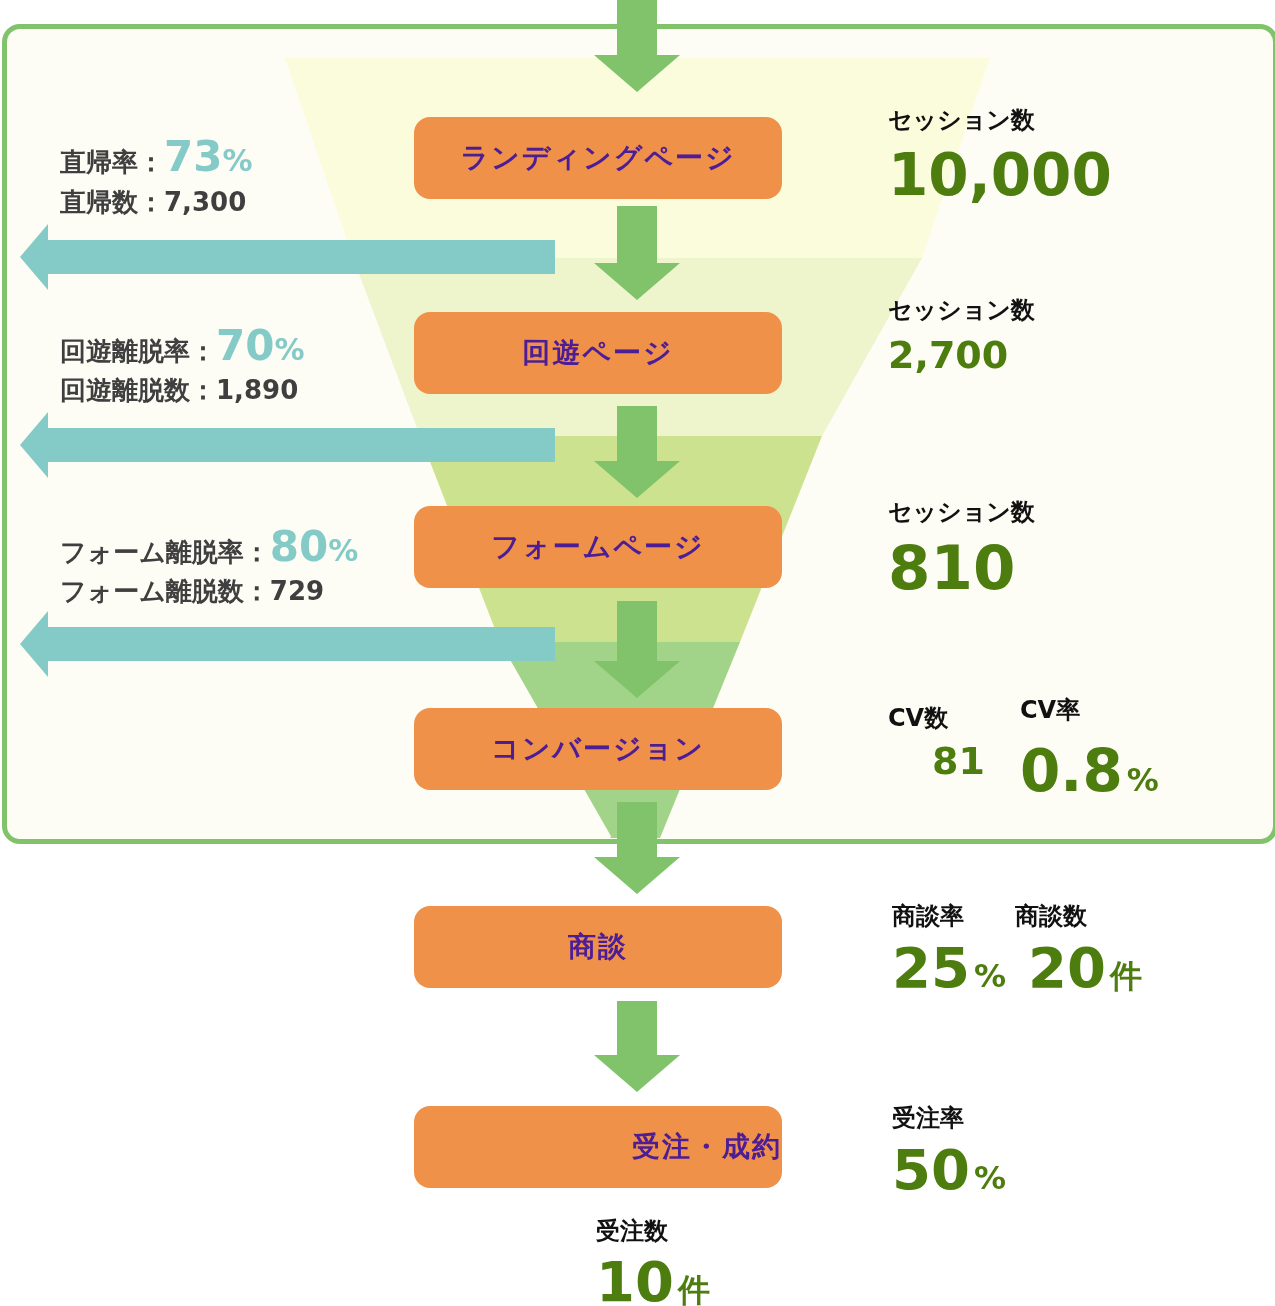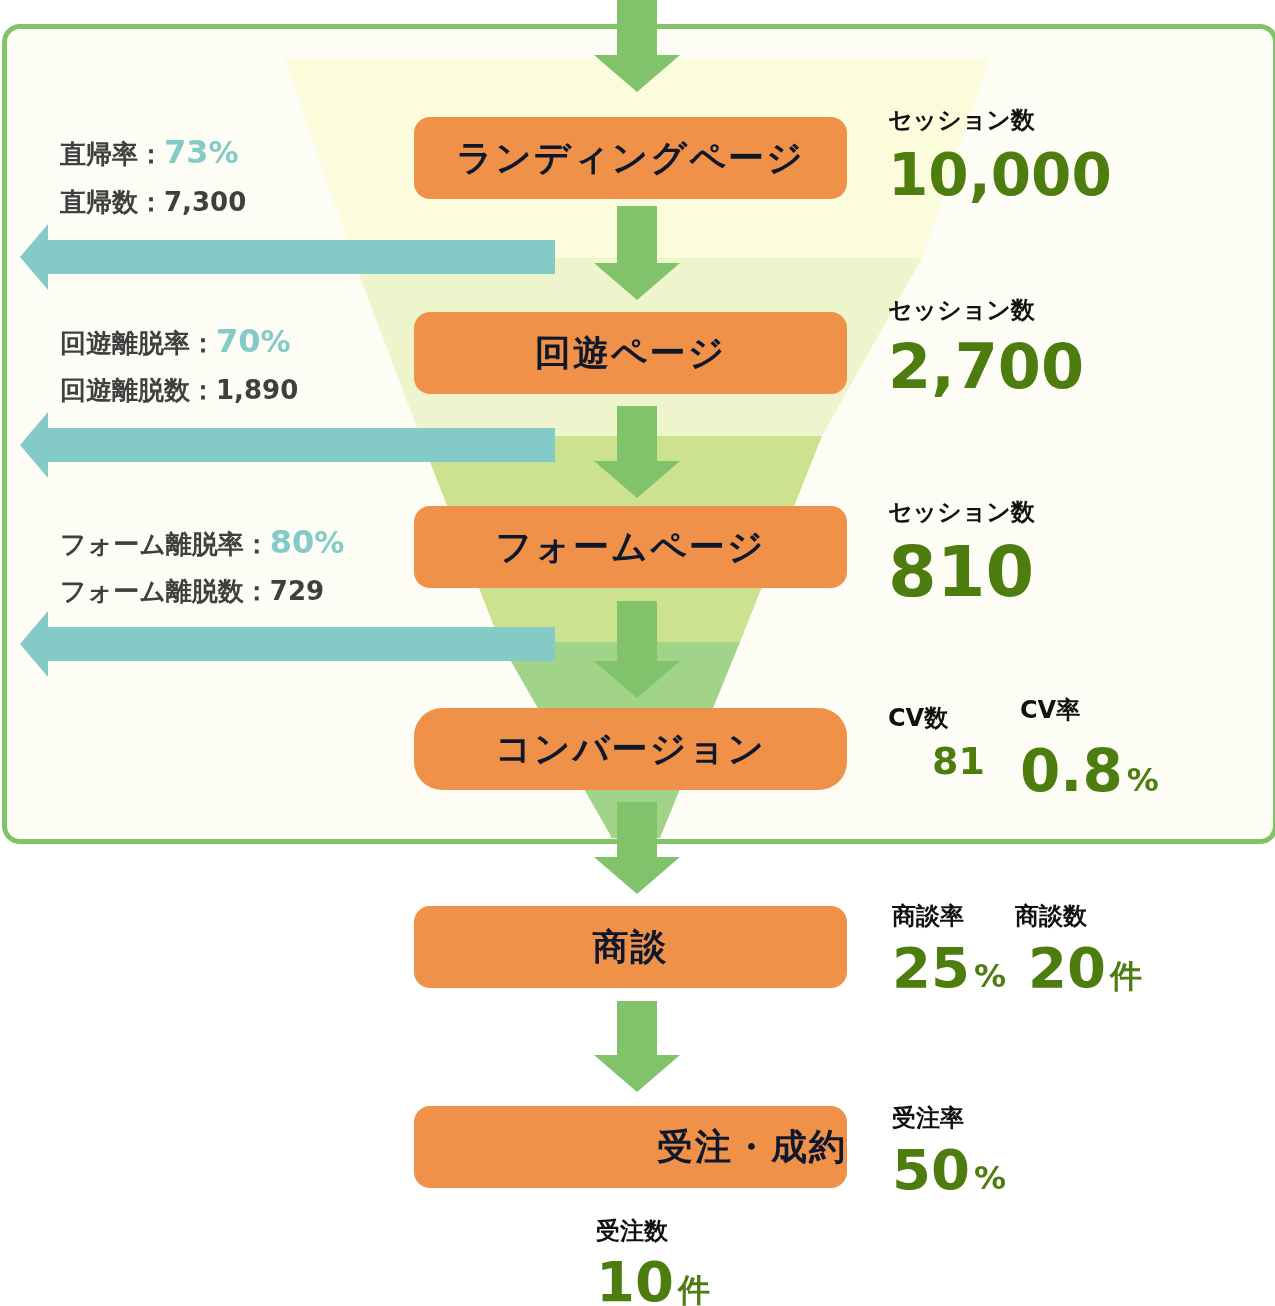--- a/index.html
+++ b/index.html
@@ -2,28 +2,28 @@
 <html><head>
 <meta charset="utf-8">
 <style>
   html, body { margin: 0; padding: 0; background: #ffffff; }
   body { width: 1275px; height: 1306px; position: relative; overflow: hidden;
          font-family: "DejaVu Sans", "Liberation Sans", sans-serif; }
   .abs { position: absolute; }
   .frame { left: 2px; top: 24px; width: 1266px; height: 810px; border: 5px solid #80c36b;
            border-radius: 18px; background: #fdfdf5; box-sizing: content-box; }
   svg.bg { position: absolute; left: 0; top: 0; }
-  .stage { position: absolute; left: 414px; width: 433px; height: 82px; background: #f0914a;
-           border-radius: 16px; color: #0f172a; font-weight: bold; font-size: 36px;
+  .stage { position: absolute; left: 414px; width: 368px; height: 82px; background: #f0914a;
+           border-radius: 16px; color: #4c1d95; font-weight: bold; font-size: 28px;
            display: flex; align-items: center; justify-content: center; letter-spacing: 2px; }
   .label { position: absolute; font-weight: bold; font-size: 24px; color: #111; white-space: nowrap; }
   .big { position: absolute; font-weight: bold; color: #4d7c0f; white-space: nowrap; line-height: 1; }
   .big .u { font-size: 32px; margin-left: 4px; }
   .drop { position: absolute; left: 60px; font-weight: bold; font-size: 26px; color: #3f3f3f; white-space: nowrap; line-height: 1; }
-  .drop .rate { color: #84cbc8; font-size: 32px; }
+  .drop .rate { color: #84cbc8; font-size: 42px; }
   .drop .pct { color: #84cbc8; font-size: 30px; }
 </style>
 </head>
 <body>
 
 <div class="abs frame"></div>
 
 <svg class="bg" width="1275" height="1306">
 
   <polygon points="285,58 990,58 922,258 353,258" fill="#fbfcdc"></polygon>
@@ -50,38 +50,38 @@
 
 <div class="stage" style="top:117px;">
     <span>ランディングページ</span>
   </div>
 <div class="stage" style="top:312px;">
     <span>回遊ページ</span>
   </div>
 <div class="stage" style="top:506px;">
     <span>フォームページ</span>
   </div>
-<div class="stage" style="top:708px;border-radius:28px;">
+<div class="stage" style="top:708px;">
     <span>コンバージョン</span>
   </div>
 <div class="stage" style="top:906px;">
     <span>商談</span>
   </div>
 <div class="stage" style="top:1106px;justify-content:flex-end;">
     <span>受注・成約</span>
   </div>
 
 <div class="label" style="left:888px; top:104px;">セッション数</div>
 <div class="big" style="left:888px; top:146px; font-size:58px;">10,000</div>
 
 <div class="label" style="left:888px; top:294px;">セッション数</div>
-<div class="big" style="left:888px; top:336px; font-size:62px;">2,700</div>
+<div class="big" style="left:888px; top:336px; font-size:38px;">2,700</div>
 
 <div class="label" style="left:888px; top:496px;">セッション数</div>
-<div class="big" style="left:888px; top:537px; font-size:70px;">810</div>
+<div class="big" style="left:888px; top:537px; font-size:61px;">810</div>
 
 <div class="label" style="left:888px; top:702px;">CV数</div>
 <div class="big" style="left:932px; top:742px; font-size:38px;"><span>81</span></div>
 <div class="label" style="left:1020px; top:694px;">CV率</div>
 <div class="big" style="left:1020px; top:742px; font-size:58px;"><span>0.8</span><span class="u">%</span></div>
 
 <div class="label" style="left:892px; top:900px;">商談率</div>
 <div class="big" style="left:892px; top:940px; font-size:56px;"><span>25</span><span class="u">%</span></div>
 <div class="label" style="left:1015px; top:900px;">商談数</div>
 <div class="big" style="left:1028px; top:940px; font-size:56px;text-align:right;"><span>20</span><span class="u">件</span></div>

